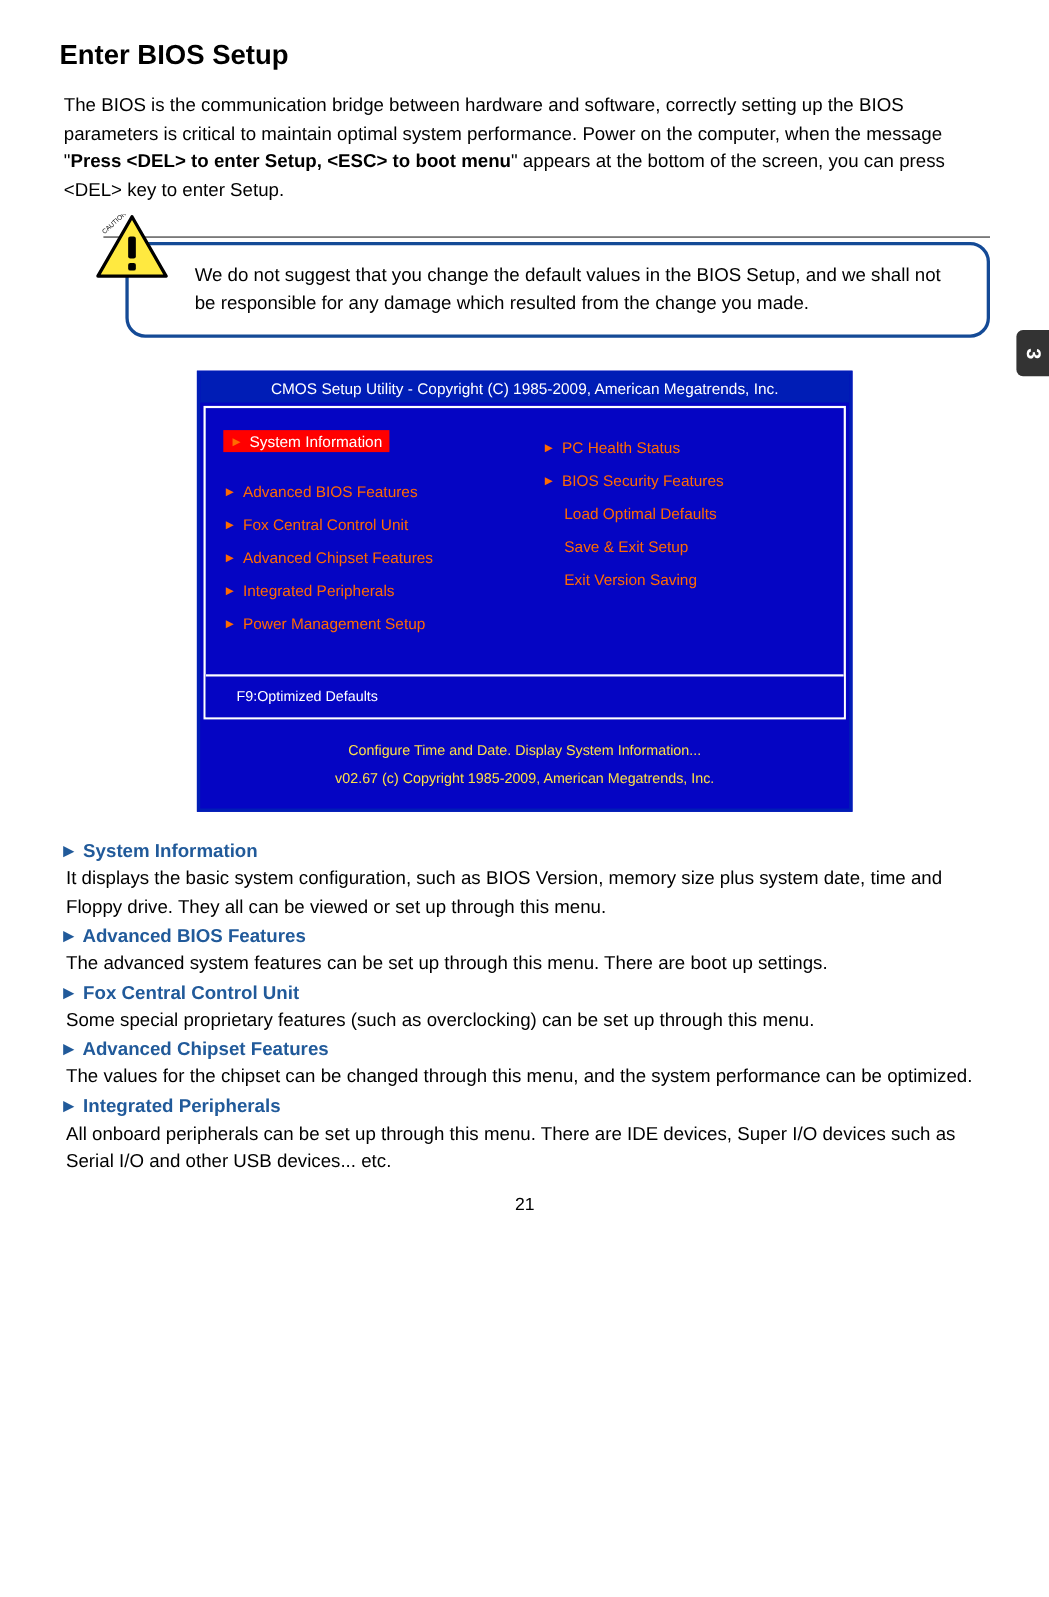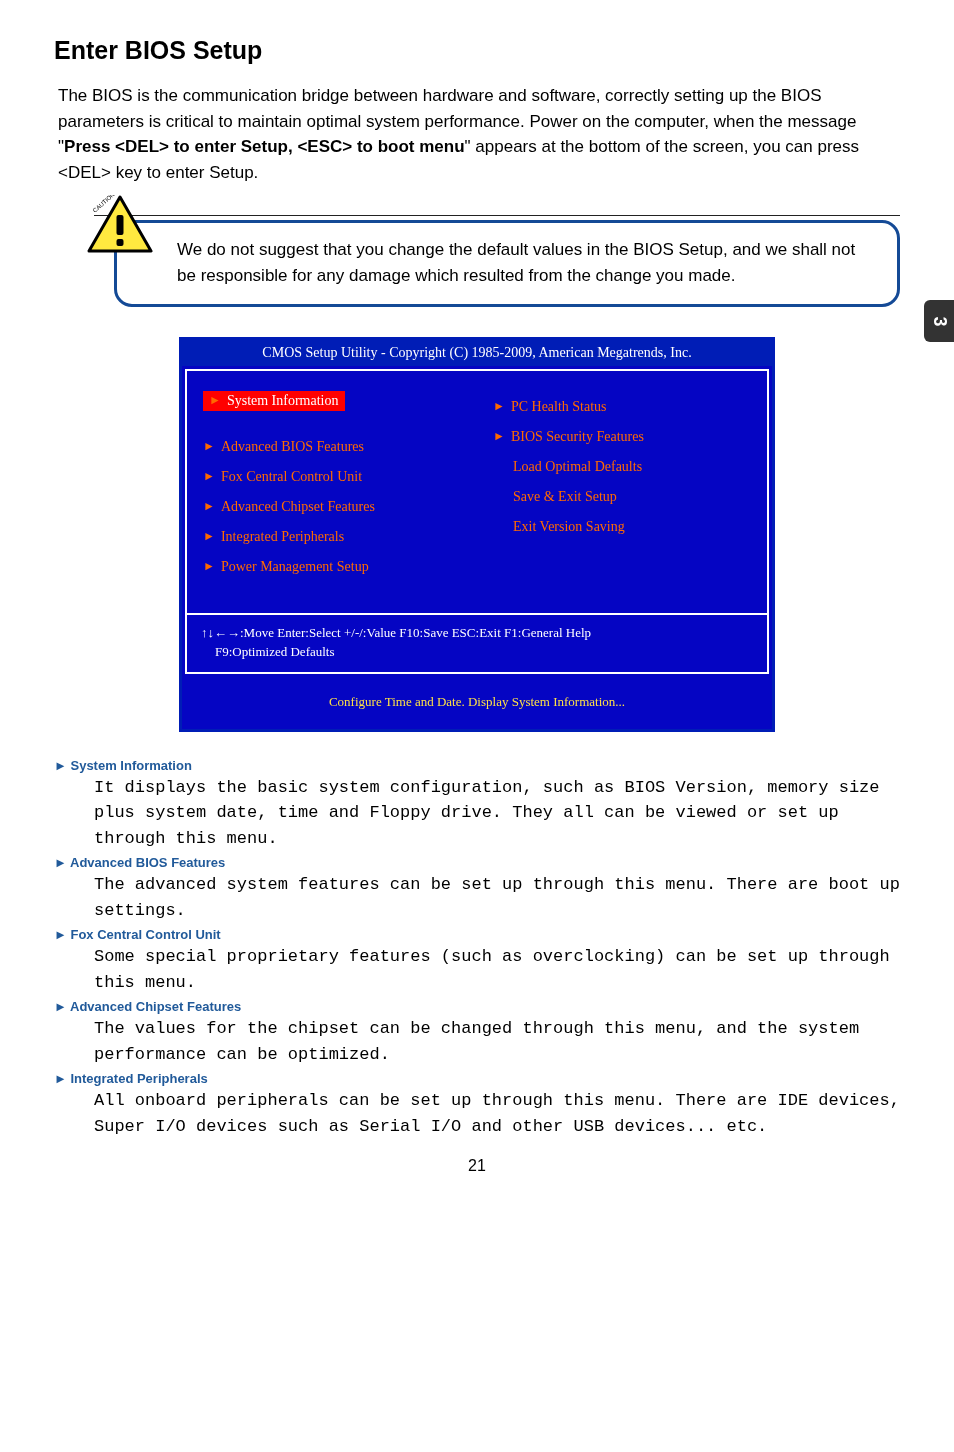--- a/index.html
+++ b/index.html
@@ -66,21 +66,21 @@
   top: -28px;
   width: 66px;
   height: 58px;
 }
 .bios-box {
   width: 590px;
   margin: 14px auto 26px auto;
   border: 3px solid #001db6;
   background: #0505c3;
   color: #fff;
-  font-family: Liberation Serif, serif;
+  font-family: Liberation Sans, sans-serif;
 }
 .bios-title {
   background: #001db6;
   color: #fff;
   text-align: center;
   font-size: 14px;
   padding: 5px 4px;
 }
 .bios-inner {
   border: 2px solid #ffffff;
@@ -115,29 +115,28 @@
   text-align: center;
   color: #fde047;
   font-size: 13px;
   padding: 12px 8px 14px 8px;
   line-height: 2;
 }
 .desc-block { margin-top: 14px; }
 .desc-head {
   color: #215a9a;
   font-weight: bold;
-  font-size: 13px;
+  font-size: 17px;
   margin: 4px 0 2px 0;
 }
 .desc-head .tri { color:#215a9a; }
 .desc-text {
   font-size: 17px;
   line-height: 1.5;
-  margin: 2px 0 4px 40px;
-  font-family: Liberation Mono, monospace;
+  margin: 2px 0 4px 6px;
 }
 .pagenum { text-align:center; font-size:16px; padding: 14px 0 24px 0; }
 </style>
 </head>
 <body>
 
 <div class="side-tab">
     <span>3</span>
   </div>
 
@@ -204,26 +203,26 @@
               <span style="display: inline-block; width: 14px;"></span>
               <span class="bios-link">Save &amp; Exit Setup</span>
             </div>
             <div class="bios-item">
               <span style="display: inline-block; width: 14px;"></span>
               <span class="bios-link">Exit Version Saving</span>
             </div>
           </div>
       </div>
       <div class="bios-helpbar">
-        <div>↑↓←→:Move   Enter:Select   +/-/:Value   F10:Save   ESC:Exit   F1:General Help</div>
         <div style="padding-left:14px">F9:Optimized Defaults</div>
       </div>
     </div>
     <div class="bios-footer">
       <div>Configure Time and Date.   Display System Information...</div>
+      <div>v02.67   (c) Copyright 1985-2009, American Megatrends, Inc.</div>
     </div>
   </div>
 
   <div class="desc-block" id="desc-block">
       <div class="desc-head"><span class="tri">► </span><span>System Information</span></div>
       <div class="desc-text">It displays the basic system configuration, such as BIOS Version, memory size plus system date, time and Floppy drive. They all can be viewed or set up through this menu.</div>
       <div class="desc-head"><span class="tri">► </span><span>Advanced BIOS Features</span></div>
       <div class="desc-text">The advanced system features can be set up through this menu. There are boot up settings.</div>
       <div class="desc-head"><span class="tri">► </span><span>Fox Central Control Unit</span></div>
       <div class="desc-text">Some special proprietary features (such as overclocking) can be set up through this menu.</div>

